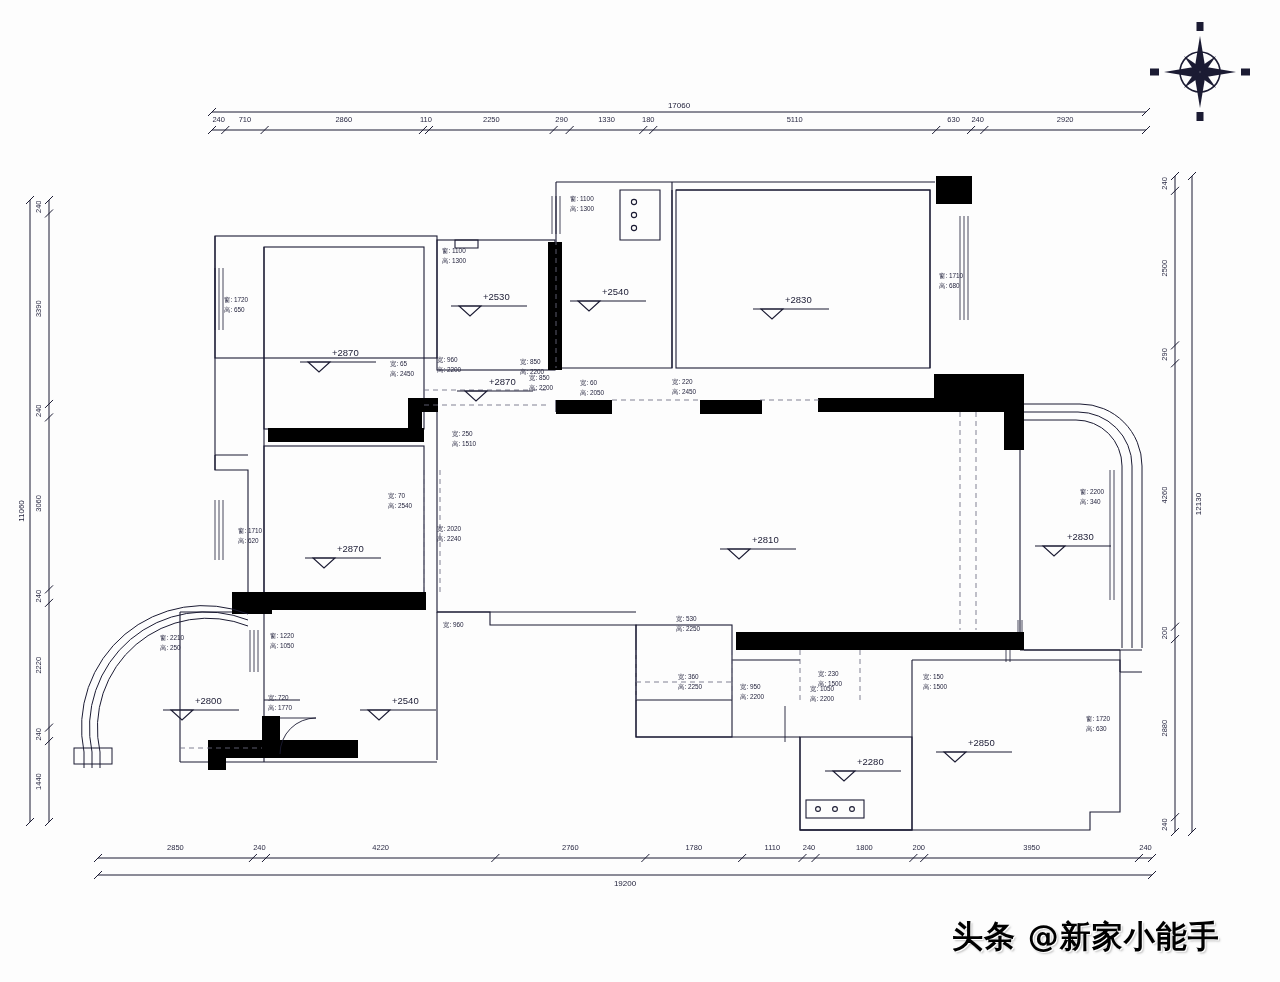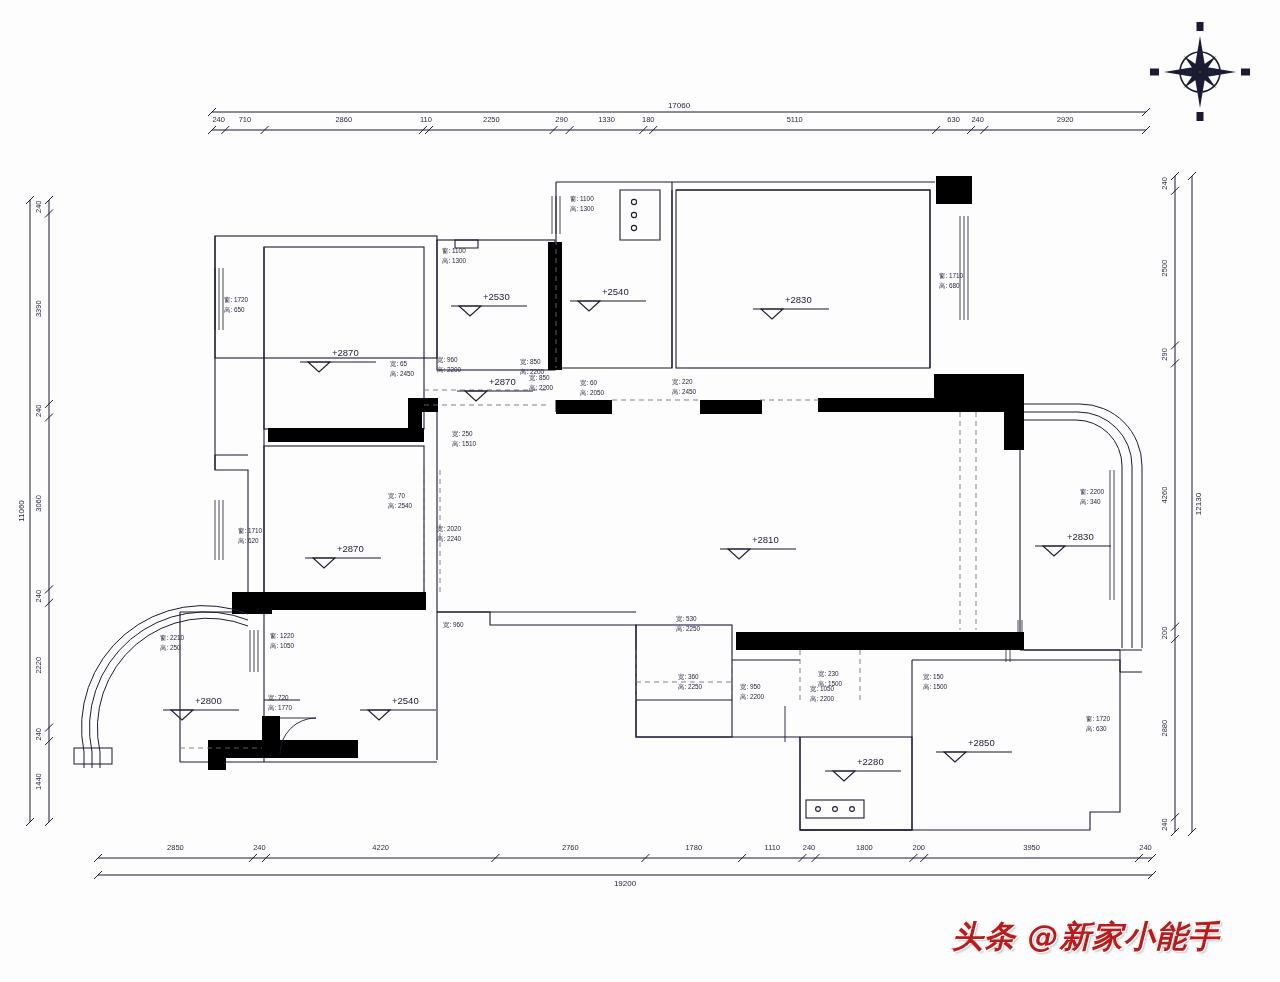--- a/index.html
+++ b/index.html
@@ -7,22 +7,22 @@
        font-family:"Liberation Sans","DejaVu Sans",sans-serif;}
   #sheet{position:absolute;inset:0;background:#fdfdfd;}
   svg{position:absolute;left:0;top:0;width:1280px;height:982px;}
   .dimtxt{font-size:7.5px;fill:#2a2a44;font-family:"Liberation Sans",sans-serif;}
   .dimtxt-b{font-size:8px;fill:#23233d;}
   .anno{font-size:6.4px;fill:#24243e;font-family:"Liberation Sans",sans-serif;}
   .elev{font-size:9.5px;fill:#1b1b33;font-family:"Liberation Sans",sans-serif;}
   .compassL{font-size:6px;fill:#1b1b33;}
   #watermark{position:absolute;left:952px;top:916px;
      font-family:"DejaVu Sans",sans-serif;font-size:31px;font-weight:700;
-     color:#b91c1c;letter-spacing:1px;white-space:nowrap;
-     text-shadow:1px 1px 0 #ffffff, 2px 2px 2px rgba(150,150,150,.55);font-style:italic;}
+     color:#000000;letter-spacing:1px;white-space:nowrap;
+     text-shadow:1px 1px 0 #ffffff, 2px 2px 2px rgba(150,150,150,.55);}
 </style>
 </head>
 <body>
 
 <div id="sheet">
 
 <svg viewBox="0 0 1280 982">
 
   <g id="thin-walls" stroke="#1b1b33" stroke-width="1.1" fill="none">
 

